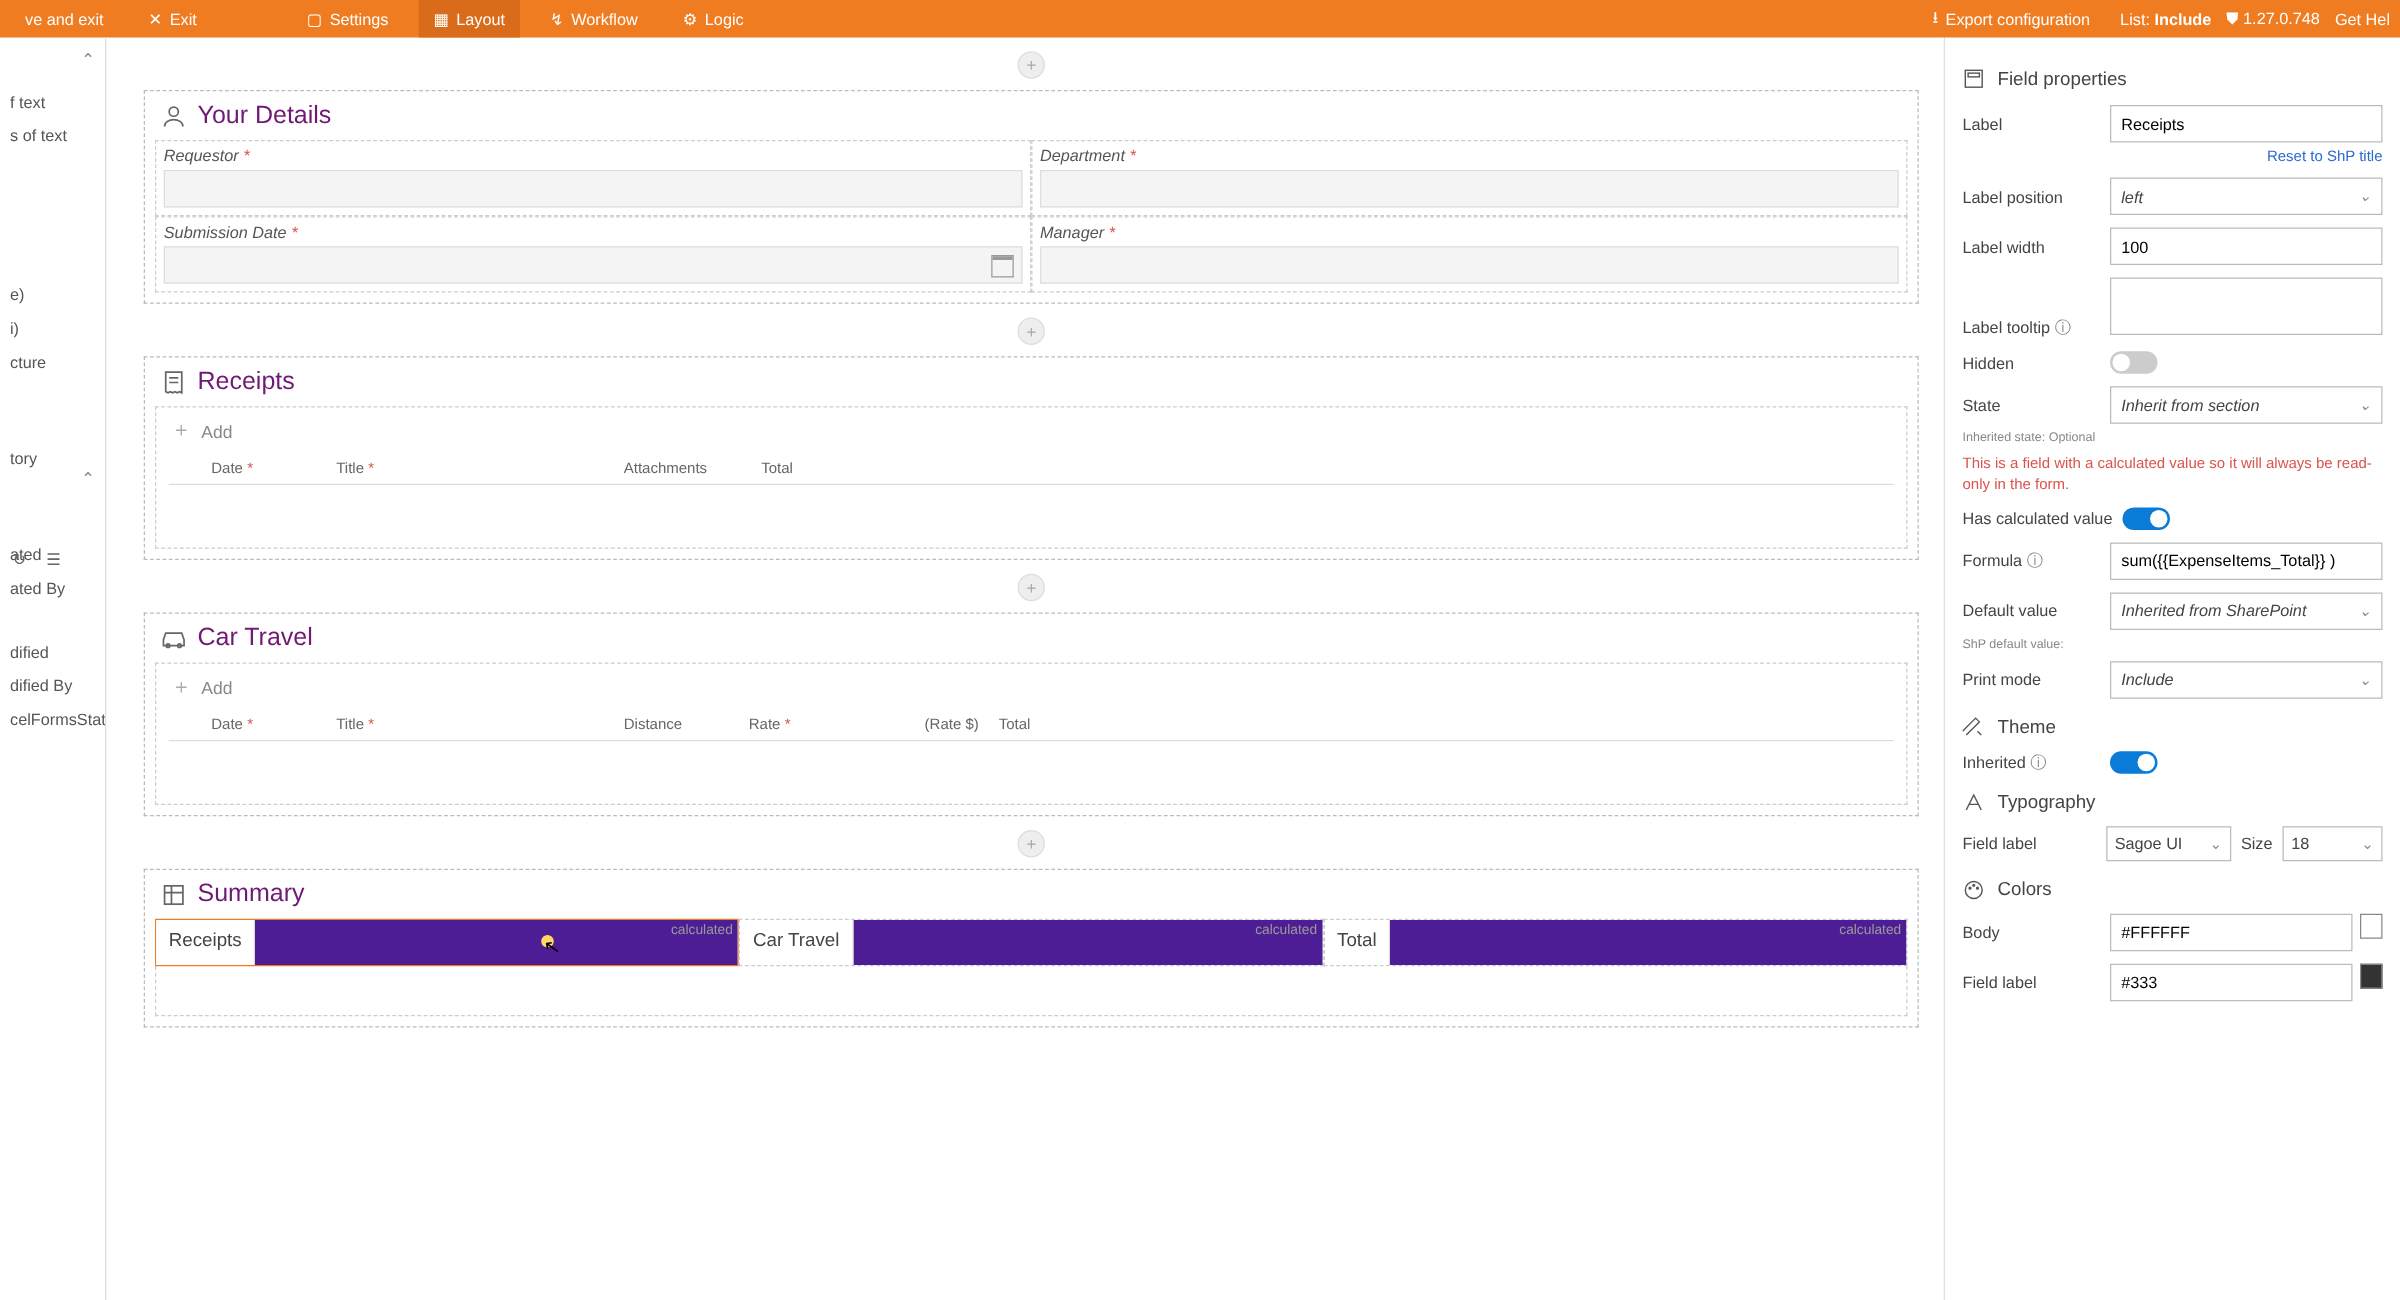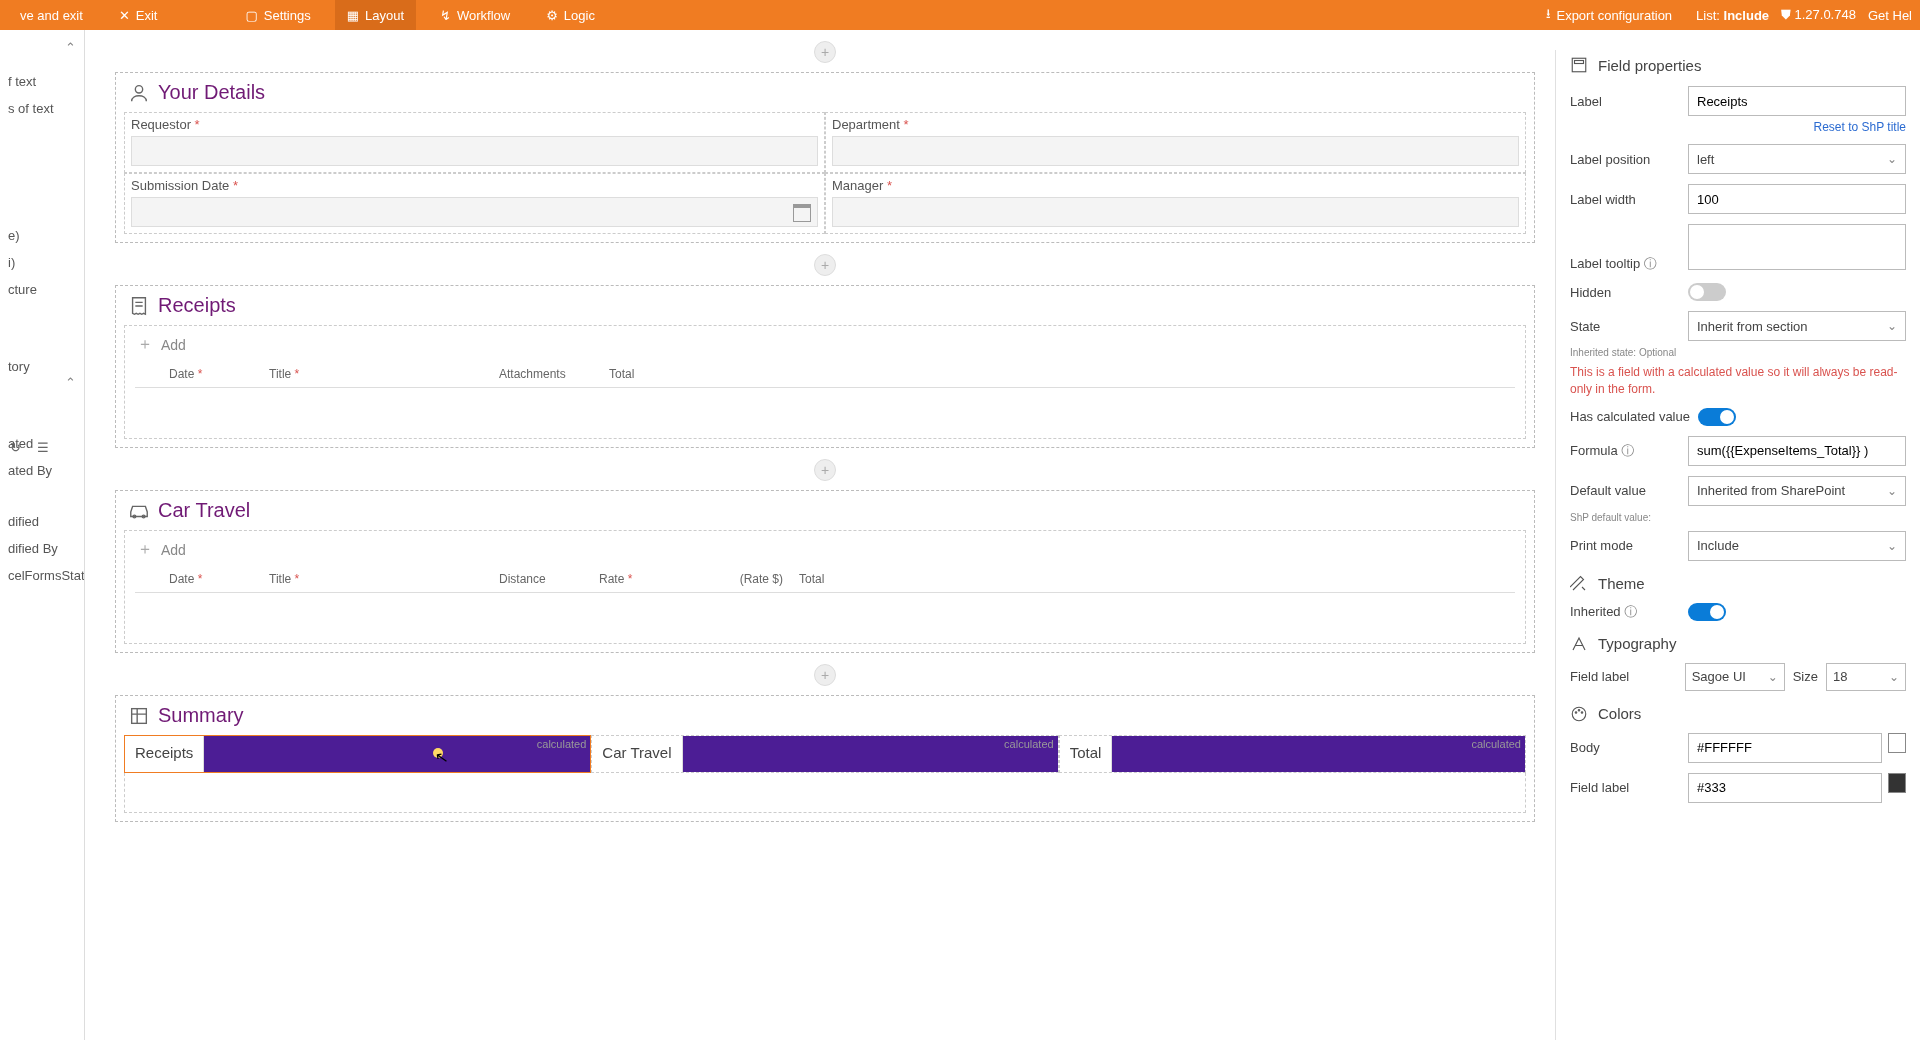--- a/index.html
+++ b/index.html
@@ -20,21 +20,21 @@
 .left-icons { position: absolute; top: 410px; left: 10px; display: flex; gap: 16px; color: #666; }
 
 .canvas { flex: 1; overflow-y: auto; padding: 0 20px 40px 30px; position: relative; }
 
 .section { border: 1px dashed #bbb; margin-top: 30px; padding: 8px; background: #fff; }
 .section-header { display: flex; align-items: center; gap: 8px; font-size: 20px; color: #701a75; padding: 0 4px 8px 4px; font-weight: 300; }
 .section-icon { width: 22px; height: 22px; }
 
 .field-grid { display: flex; gap: 0; }
 .field-box { flex: 1; border: 1px dashed #ccc; padding: 4px 6px 6px 6px; margin: 0; }
-.field-label { font-size: 13px; color: #555; margin-bottom: 4px; }
+.field-label { font-size: 13px; color: #555; margin-bottom: 4px; font-style: italic; }
 .req { color: #d9534f; }
 .field-input { width: 100%; height: 30px; background: #f4f4f4; border: 1px solid #ddd; position: relative; }
 .field-input.date::after { content: ""; position: absolute; right: 6px; top: 6px; width: 16px; height: 16px; border: 1px solid #999; background: linear-gradient(#999 3px, transparent 3px); }
 
 .repeat-box { border: 1px dashed #ccc; margin-top: 0; }
 .add-row { display: flex; align-items: center; gap: 8px; padding: 8px 12px; color: #888; font-size: 14px; cursor: pointer; }
 .add-plus { font-size: 16px; color: #aaa; }
 .repeat-headers { display: flex; padding: 4px 26px 6px 26px; font-size: 12px; color: #666; border-bottom: 1px solid #ddd; margin: 0 10px; }
 .rh { padding: 0 8px; }
 .repeat-body { height: 50px; }
@@ -42,28 +42,28 @@
 .insert-bubble { width: 22px; height: 22px; border-radius: 50%; background: #eee; margin: -11px auto; display: flex; align-items: center; justify-content: center; color: #aaa; font-size: 14px; position: relative; z-index: 2; border: 1px solid #ddd; }
 .insert-line { height: 1px; background: transparent; margin: 22px 40px 0 40px; position: relative; }
 
 .summary-grid { display: flex; }
 .summary-cell { flex: 1; border: 1px dashed #ccc; display: flex; align-items: stretch; position: relative; height: 38px; }
 .summary-cell.selected { border: 1px solid #f07c22; }
 .summary-cell .lbl { padding: 8px 10px; font-size: 15px; color: #444; border-right: 1px solid #ddd; background: #fff; flex: 0 0 auto; }
 .summary-cell .val { flex: 1; background: #4c1d95; position: relative; }
 .calc-tag { position: absolute; right: 4px; top: 2px; font-size: 11px; color: #999; }
 
-.right-panel { width: 365px; border-left: 1px solid #e0e0e0; padding: 6px 14px; overflow-y: auto; font-size: 13px; color: #444; margin-top: 20px; }
+.right-panel { width: 365px; border-left: 1px solid #e0e0e0; padding: 24px 14px; overflow-y: auto; font-size: 13px; color: #444; }
 .rp-header { display: flex; align-items: center; gap: 10px; font-size: 15px; margin-bottom: 12px; }
 .rp-row { display: flex; align-items: center; margin-bottom: 10px; gap: 8px; }
 .rp-label { width: 110px; font-size: 13px; }
 .rp-control { flex: 1; }
 .rp-input { width: 100%; height: 30px; border: 1px solid #bbb; padding: 0 8px; font-size: 13px; }
 .rp-textarea { width: 100%; height: 46px; border: 1px solid #bbb; padding: 4px 8px; font-size: 13px; resize: none; }
-.rp-select { width: 100%; height: 30px; border: 1px solid #bbb; padding: 0 8px; font-size: 13px; background: #fff; display: flex; align-items: center; justify-content: space-between; }
+.rp-select { width: 100%; height: 30px; border: 1px solid #bbb; padding: 0 8px; font-size: 13px; background: #fff; display: flex; align-items: center; justify-content: space-between; font-style: italic; }
 .rp-link { color: #2b6bd1; text-align: right; font-size: 12px; cursor: pointer; margin: -6px 0 10px 0; }
 .rp-note { font-size: 10px; color: #888; margin: -4px 0 8px 0; }
 .rp-warn { font-size: 12px; color: #d9534f; margin: -2px 0 10px 0; line-height: 1.4; }
 .rp-section { display: flex; align-items: center; gap: 10px; font-size: 15px; margin: 14px 0 10px 0; }
 .toggle { width: 38px; height: 18px; border-radius: 10px; background: #ccc; position: relative; cursor: pointer; }
 .toggle.on { background: #0a7cd8; }
 .toggle .knob { width: 14px; height: 14px; border-radius: 50%; background: #fff; position: absolute; top: 2px; left: 2px; }
 .toggle.on .knob { left: 22px; }
 .color-swatch { width: 20px; height: 20px; border: 1px solid #888; }
 .rp-select-small { width: 100px; height: 28px; border: 1px solid #bbb; padding: 0 6px; font-size: 13px; display: flex; align-items: center; justify-content: space-between; }

